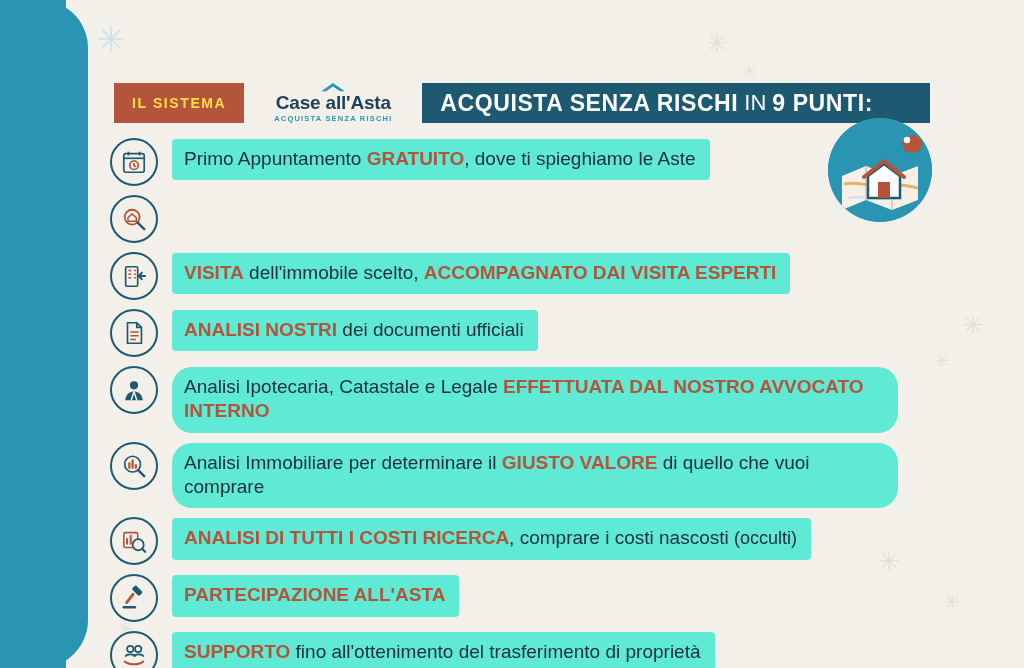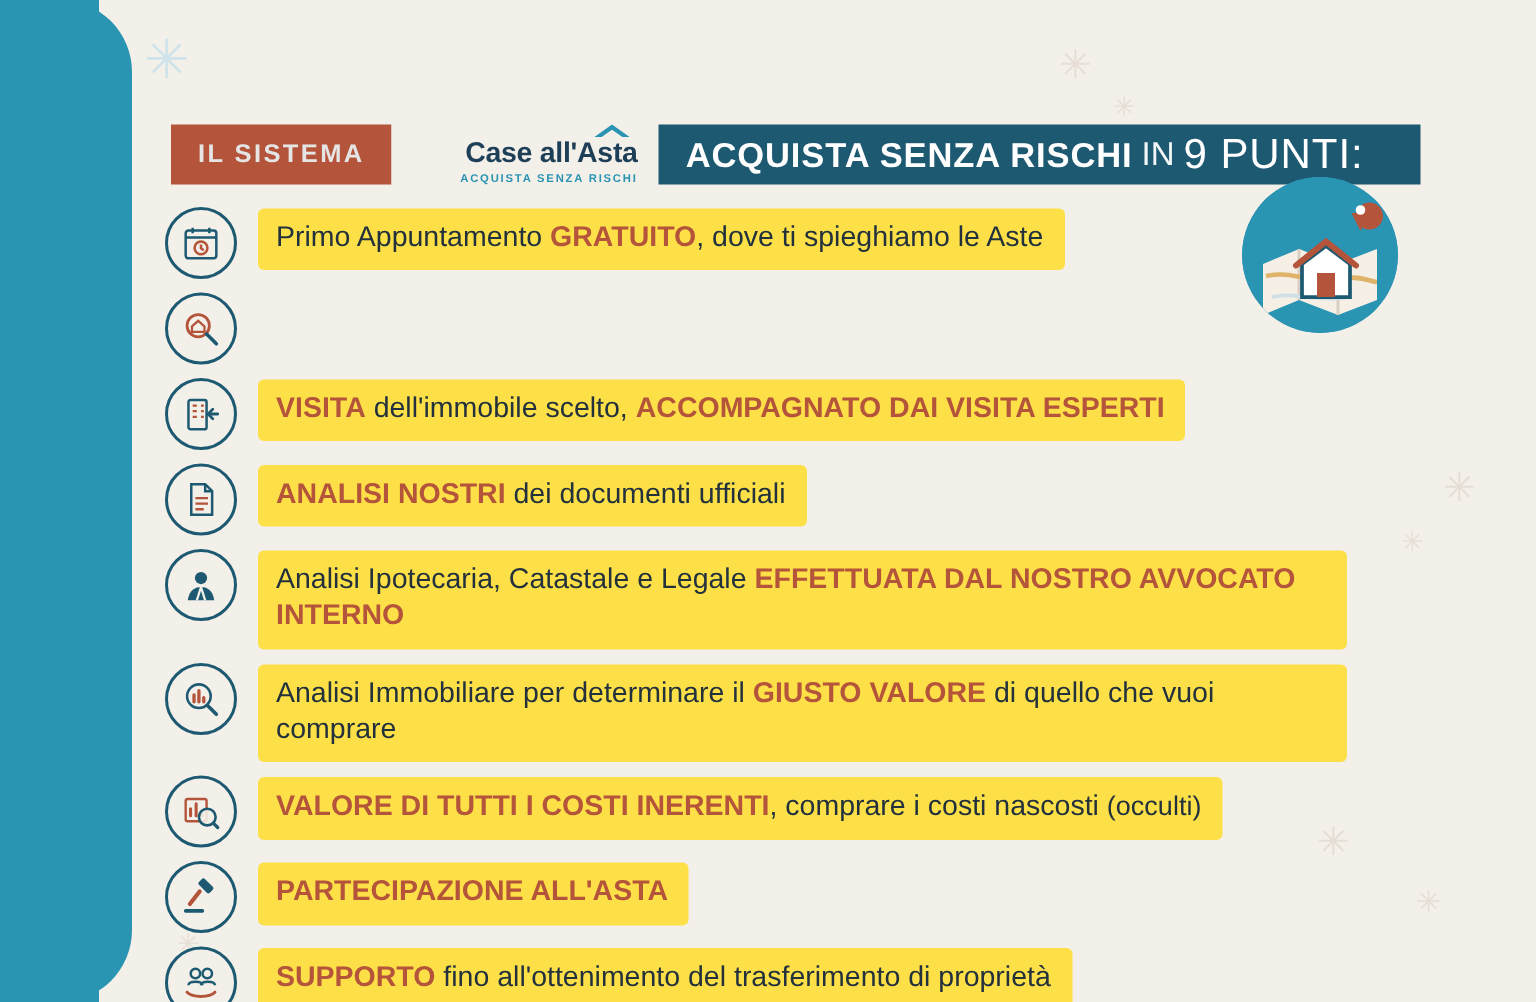--- a/index.html
+++ b/index.html
@@ -52,33 +52,33 @@
   #header {
     position: absolute;
     left: 114px;
     top: 83px;
     display: flex;
     align-items: stretch;
     height: 40px;
   }
   #header-tag {
     background: #b4543a;
-    color: #e5e5e5;
-    font-weight: bold;
-    font-size: 17px;
+    color: #fde047;
+    font-weight: bold;
+    font-size: 14px;
     letter-spacing: 1.6px;
     display: flex;
     align-items: center;
     padding: 0 18px;
   }
   #logo-box {
     background: #f3efe9;
     display: flex;
     flex-direction: column;
-    align-items: flex-end;
+    align-items: center;
     justify-content: center;
     padding: 0 14px;
     min-width: 150px;
   }
   #logo-roof {
     width: 34px;
     height: 13px;
     margin-bottom: 1px;
   }
   #logo-title {
@@ -108,22 +108,22 @@
     font-size: 23px;
     letter-spacing: 0.6px;
   }
   #header-banner .light {
     font-weight: normal;
     font-size: 22px;
     margin: 0 6px;
     opacity: .95;
   }
   #header-banner .num {
-    font-weight: normal;
-    font-size: 28px;
+    font-weight: bold;
+    font-size: 23px;
     letter-spacing: 0.6px;
   }
 
   
   #map-badge {
     position: absolute;
     left: 828px;
     top: 118px;
     width: 104px;
     height: 104px;
@@ -153,39 +153,39 @@
     border: 2px solid #1d5a72;
     background: #f3efe9;
     display: flex;
     align-items: center;
     justify-content: center;
     margin-right: 14px;
     position: relative;
     z-index: 2;
   }
   .text-pill {
-    background: #fde047;
+    background: #5eead4;
     border-radius: 4px;
     padding: 8px 14px 9px 12px;
     font-size: 19px;
     color: #22313c;
     line-height: 1.28;
     max-width: 740px;
     align-self: flex-start;
     margin-top: 1px;
   }
   .hl {
     color: #b4543a;
     font-weight: bold;
   }
   .small {
     font-size: 18px;
   }
   
-  .row.two-line .text-pill { width: 700px; }
+  .row.two-line .text-pill { width: 700px; border-radius: 20px; }
 </style>
 </head>
 <body>
 
 <div id="page">
 
   <div id="teal-panel">
     <div id="teal-panel-inner"></div>
   </div>
 
@@ -294,21 +294,21 @@
       </div>
       <div class="row">
         <div class="icon-wrap">
           <svg viewBox="0 0 28 28" width="26" height="26">
             <rect x="3" y="5" width="15" height="16" rx="1.5" stroke="#b4543a" fill="none" stroke-width="1.7"></rect>
             <path d="M6.5 17 V12 M10.5 17 V8.5 M14.5 17 V14" stroke="#b4543a" stroke-width="2.2" stroke-linecap="round"></path>
             <circle cx="18.5" cy="18" r="6" stroke="#1d5a72" fill="#f3efe9" fill-opacity="0.9" stroke-width="1.9"></circle>
             <path d="M22.8 22.3 L26 25.5" stroke="#1d5a72" stroke-width="2.4" stroke-linecap="round"></path>
           </svg>
         </div>
-        <div class="text-pill"><span class="hl">VALORE DI TUTTI I COSTI INERENTI</span><span>, comprare i costi nascosti </span><span class="small">(occulti)</span></div>
+        <div class="text-pill"><span class="hl">ANALISI DI TUTTI I COSTI RICERCA</span><span>, comprare i costi nascosti </span><span class="small">(occulti)</span></div>
       </div>
       <div class="row">
         <div class="icon-wrap">
           <svg viewBox="0 0 28 28" width="26" height="26">
             <rect x="12" y="3" width="11" height="6" rx="1.5" transform="rotate(45 17.5 6)" fill="#1d5a72"></rect>
             <path d="M13 10 L6 19" stroke="#b4543a" stroke-width="3" stroke-linecap="round"></path>
             <path d="M3 24 h12" stroke="#1d5a72" stroke-width="2.6" stroke-linecap="round"></path>
           </svg>
         </div>
         <div class="text-pill"><span class="hl">PARTECIPAZIONE ALL'ASTA</span></div>

